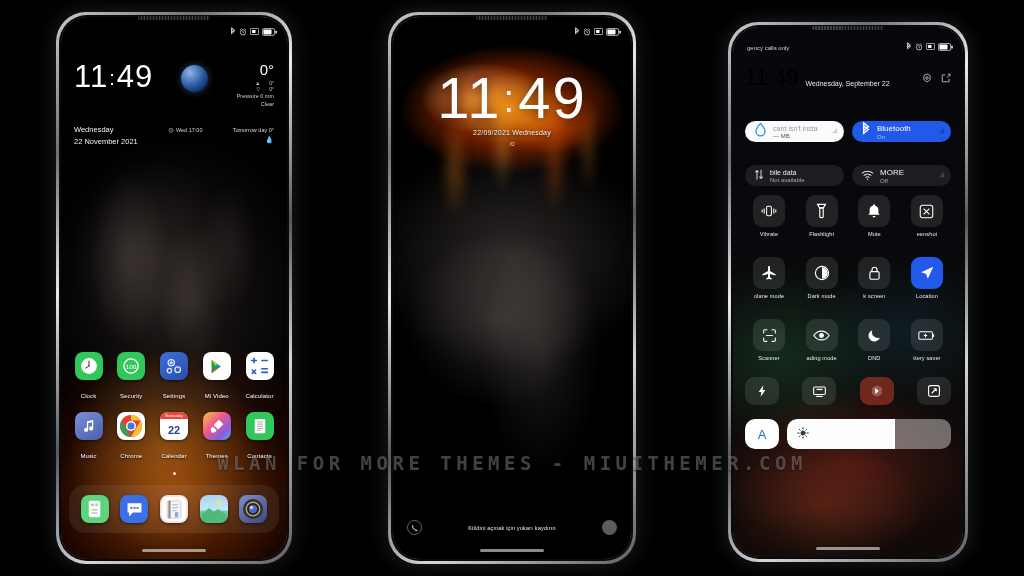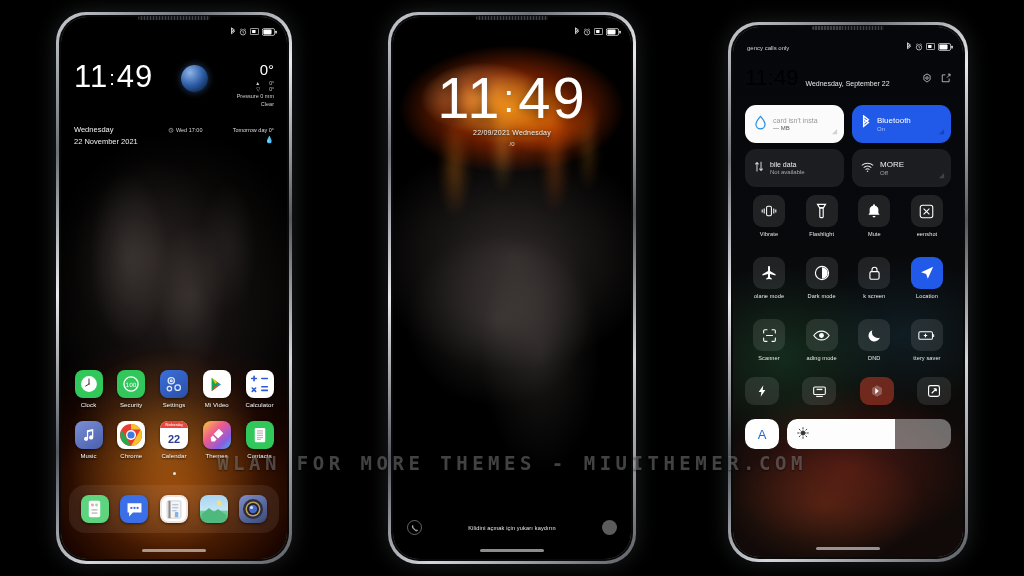--- a/index.html
+++ b/index.html
@@ -83,21 +83,21 @@
   .w-sub { font-size:5.5px; color:#d0d0d0; margin-top:1px; }
   .w-row2 { display:flex; align-items:flex-start; justify-content:space-between; margin-top:16px; }
   .w-date { font-size:7.5px; line-height:1.55; color:#f0f0f0; }
   .w-alarm { font-size:5.5px; color:#d8d8d8; display:flex; align-items:center; gap:2px; margin-top:3px; }
   .w-tom { font-size:5.5px; color:#d8d8d8; text-align:right; margin-top:3px; }
   .w-tom .drop { display:block; margin-top:3px; font-size:7px; }
 
   
   .appgrid { position:absolute; left:0; right:0; bottom:84px; padding:0 9px; }
   .approw { display:flex; justify-content:space-between; margin-bottom:13px; }
-  .app { width:37px; display:flex; flex-direction:column; align-items:center; gap:4px; }
+  .app { width:37px; display:flex; flex-direction:column; align-items:center; gap:13px; }
   .icon {
     width:28px; height:28px; border-radius:8px;
     display:flex; align-items:center; justify-content:center;
     box-shadow:0 1px 3px rgba(0,0,0,.55); position:relative; overflow:hidden;
   }
   .app-label {
     font-size:6px; color:#fff; text-shadow:0 1px 2px rgba(0,0,0,.95);
     white-space:nowrap; letter-spacing:.1px;
   }
   .pagedots { display:flex; justify-content:center; gap:4px; margin-top:1px; }
@@ -179,22 +179,22 @@
     position:absolute; top:18px; left:14px; font-size:6px; color:#d5d5d5;
   }
   .cc-head { position:absolute; top:40px; left:12px; right:12px;
     display:flex; align-items:flex-end; gap:7px; }
   .cc-time { font-size:22px; font-weight:300; line-height:1; }
   .cc-datewrap { flex:1; font-size:7px; color:#e6e6e6; line-height:1.35; padding-bottom:1px; }
   .cc-headicons { display:flex; gap:9px; align-items:center; padding-bottom:2px; }
 
   .cc-bigrow { position:absolute; top:78px; left:12px; right:12px; display:flex; gap:8px; }
   .cc-card {
-    flex:1; height:38px; border-radius:11px; position:relative;
-    display:flex; align-items:center; gap:6px; padding:0 9px;
+    flex:1; height:21px; border-radius:11px; position:relative;
+    display:flex; align-items:center; gap:6px; padding:0 9px;margin-top:16px;
   }
   .cc-card.light { background:#fbfbfb; color:#222; }
   .cc-card.blue { background:#2159e8; color:#fff; }
   .cc-card.dim  { background:rgba(255,255,255,.085); color:#efefef; }
   .cc-card-txt { display:flex; flex-direction:column; gap:1px; min-width:0; }
   .cc-card-t { font-size:7px; font-weight:500; white-space:nowrap; overflow:hidden; }
   .cc-card-s { font-size:6px; opacity:.62; white-space:nowrap; overflow:hidden; }
   .cc-corner { position:absolute; right:6px; bottom:4px; opacity:.5; }
 
   .cc-midrow { position:absolute; top:122px; left:12px; right:12px; display:flex; gap:8px; }

